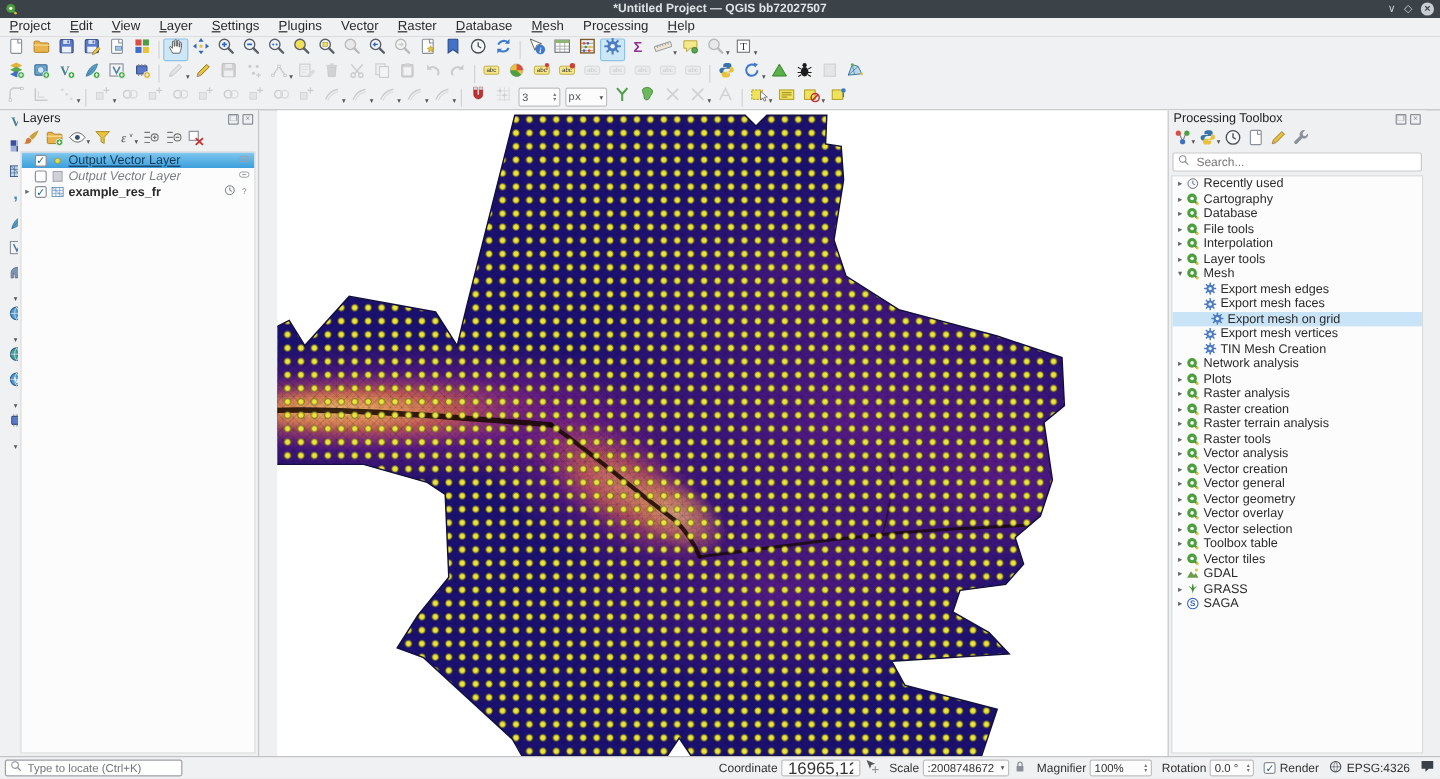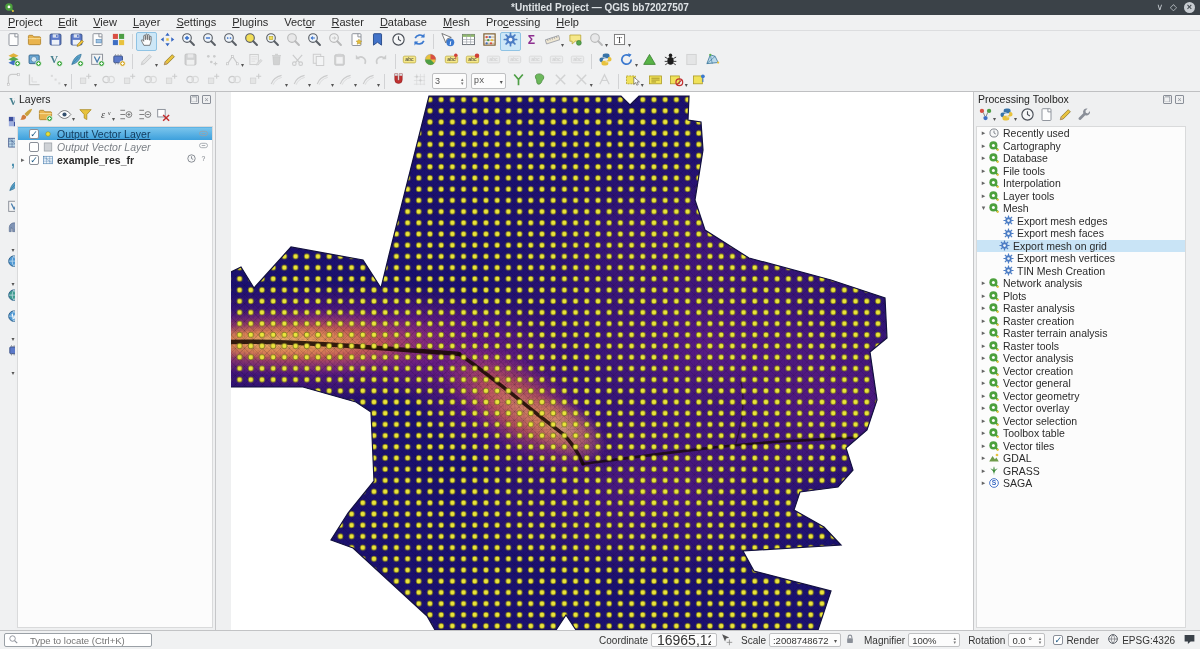--- a/index.html
+++ b/index.html
@@ -70,21 +70,21 @@
   .trrow{display:flex;align-items:center;height:12.5px;color:#2b2b2b;white-space:nowrap;}
   .trrow.sel{background:#c9e4f6;}
   .trrow .exp{width:9px;text-align:center;font-size:7px;color:#666;flex:0 0 auto;}
   .trrow .ticon{display:flex;margin-right:3px;flex:0 0 auto;}
   
   .canvas{position:absolute;top:92px;left:231px;width:754px;bottom:19px;background:#ffffff;overflow:hidden;}
   
   .statusbar{position:absolute;bottom:0;left:0;right:0;height:19px;background:#f0f1f2;
     border-top:1px solid #c2c3c5;display:flex;align-items:center;font-size:10px;color:#333;padding:0 4px;}
   .locator{display:flex;align-items:center;width:148px;height:14px;background:#fff;
-    border:1px solid #9aa0a6;border-radius:2px;padding:0 3px;gap:9px;margin-right:8px;}
+    border:1px solid #9aa0a6;border-radius:2px;padding:0 3px;gap:2px;margin-right:8px;}
   .locator input{border:0;outline:0;width:110px;font-size:9.5px;color:#777;background:transparent;font-family:inherit;}
   .sb-group{display:flex;align-items:center;gap:3px;margin-left:8px;}
   .sb-field{height:14px;background:#fcfcfc;border:1px solid #bfc0c2;border-radius:2px;
     display:flex;align-items:center;padding:0 3px;font-size:9.5px;color:#333;}
   .sb-field input{border:0;outline:0;background:transparent;font-size:14px;width:58px;text-align:center;font-family:inherit;color:#333;}
   .sb-right{margin-left:auto;display:flex;align-items:center;}
   .chk{width:10px;height:10px;background:#fff;border:1px solid #8a8f98;border-radius:2px;
     font-size:9px;line-height:9px;color:#1f5b86;text-align:center;}
 </style>
 </head>
@@ -1082,20 +1082,27 @@
             <path d="M2.4 13.6l.9-3.2 7.6-7.6 2.3 2.3-7.6 7.6z" fill="#e8c23d" stroke="#7c6512" stroke-width=".7"></path>
             <path d="M2.4 13.6l.9-3.2 2.3 2.3z" fill="#caa27a"></path>
           </svg></span>
       </span>
       <span class="tbtn">
         <span class="icon"><svg viewBox="0 0 16 16" width="15" height="15" aria-hidden="true">
             <path d="M13.8 4.2a3.8 3.8 0 0 1-5 4.6L4 13.6a1.5 1.5 0 0 1-2.1-2.1l4.8-4.8a3.8 3.8 0 0 1 4.6-5L9 4l.4 2.2L11.6 7z" fill="#8a8f98"></path>
           </svg></span>
       </span>
     </div>
+  <div class="searchbox">
+    <span id="search-ico"><svg viewBox="0 0 16 16" width="11" height="11" aria-hidden="true">
+          <circle cx="6.6" cy="6.6" r="4" fill="none" stroke="#8a8f98" stroke-width="1.3"></circle>
+          <line x1="9.6" y1="9.6" x2="13.4" y2="13.4" stroke="#8a8f98" stroke-width="1.6"></line>
+        </svg></span>
+    <input placeholder="Search..." style="">
+  </div>
   <div class="ptree" id="proc-tree">
       <div class="trrow" style="padding-left:2px">
         <span class="exp">▸</span>
         <span class="ticon">
           <svg viewBox="0 0 16 16" width="12" height="12" aria-hidden="true">
             <circle cx="8" cy="8" r="5.4" fill="#f6f7f8" stroke="#6a7078" stroke-width="1.1"></circle>
             <path d="M8 4.8V8l2.4 1.4" stroke="#6a7078" stroke-width="1.1" fill="none"></path>
           </svg>
         </span>
         <span>Recently used</span>
@@ -1199,21 +1206,21 @@
             <rect x="7.1" y="0.6" width="1.8" height="3.6" rx=".5" transform="rotate(180 8 8)" fill="#4b7cc4"></rect>
             <rect x="7.1" y="0.6" width="1.8" height="3.6" rx=".5" transform="rotate(225 8 8)" fill="#4b7cc4"></rect>
             <rect x="7.1" y="0.6" width="1.8" height="3.6" rx=".5" transform="rotate(270 8 8)" fill="#4b7cc4"></rect>
             <rect x="7.1" y="0.6" width="1.8" height="3.6" rx=".5" transform="rotate(315 8 8)" fill="#4b7cc4"></rect>
             <circle cx="8" cy="8" r="4.6" fill="#4b7cc4"></circle>
             <circle cx="8" cy="8" r="2" fill="#eff4fa"></circle>
           </svg>
         </span>
         <span>Export mesh faces</span>
       </div>
-      <div class="trrow sel" style="padding-left:22px">
+      <div class="trrow sel" style="padding-left:32px">
         <span class="ticon">
           <svg viewBox="0 0 16 16" width="11" height="11" aria-hidden="true">
             <rect x="7.1" y="0.6" width="1.8" height="3.6" rx=".5" transform="rotate(0 8 8)" fill="#4b7cc4"></rect>
             <rect x="7.1" y="0.6" width="1.8" height="3.6" rx=".5" transform="rotate(45 8 8)" fill="#4b7cc4"></rect>
             <rect x="7.1" y="0.6" width="1.8" height="3.6" rx=".5" transform="rotate(90 8 8)" fill="#4b7cc4"></rect>
             <rect x="7.1" y="0.6" width="1.8" height="3.6" rx=".5" transform="rotate(135 8 8)" fill="#4b7cc4"></rect>
             <rect x="7.1" y="0.6" width="1.8" height="3.6" rx=".5" transform="rotate(180 8 8)" fill="#4b7cc4"></rect>
             <rect x="7.1" y="0.6" width="1.8" height="3.6" rx=".5" transform="rotate(225 8 8)" fill="#4b7cc4"></rect>
             <rect x="7.1" y="0.6" width="1.8" height="3.6" rx=".5" transform="rotate(270 8 8)" fill="#4b7cc4"></rect>
             <rect x="7.1" y="0.6" width="1.8" height="3.6" rx=".5" transform="rotate(315 8 8)" fill="#4b7cc4"></rect>

